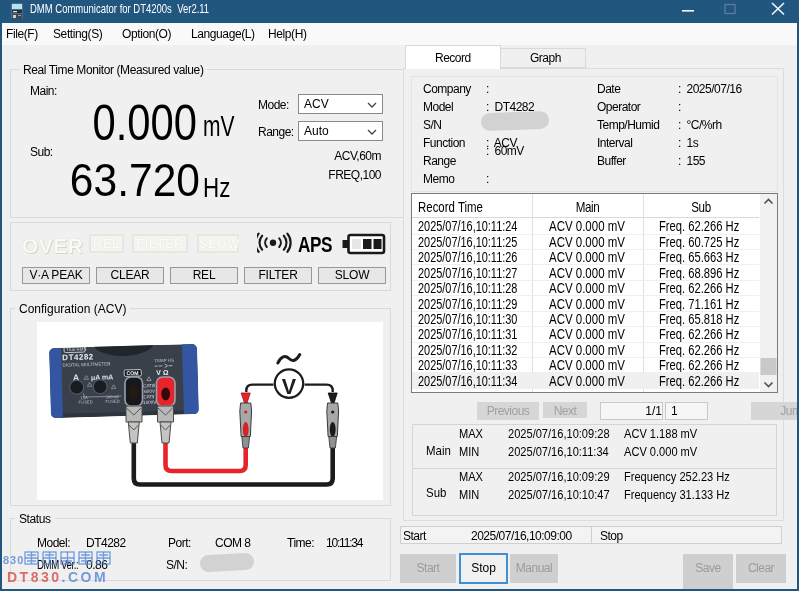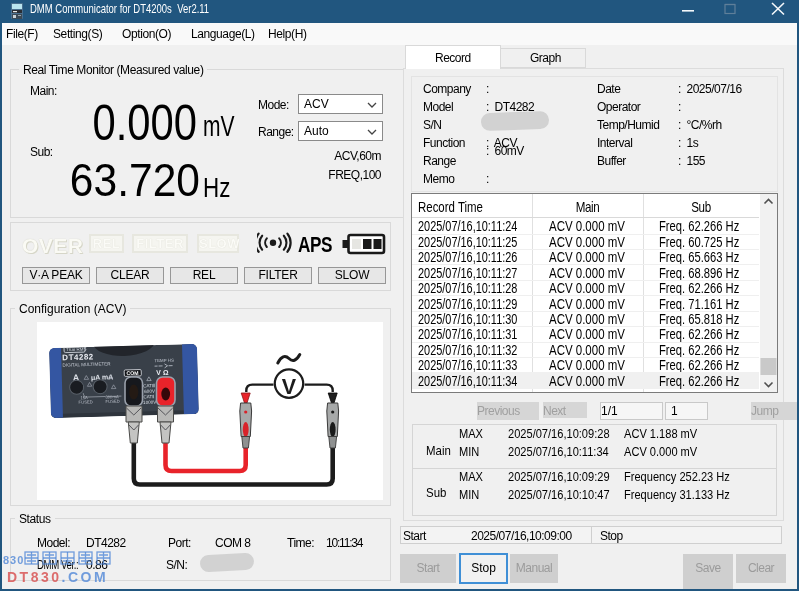--- a/index.html
+++ b/index.html
@@ -11,21 +11,21 @@
 .menubar { position:absolute; left:0; top:23px; width:799px; height:22px; background:#f9f9f9; }
 .menubar span { position:absolute; top:4px; font-size:12px; letter-spacing:-0.4px; }
 .gb { position:absolute; border:1px solid #d9d9d9; }
 .gb > b { position:absolute; top:-7px; left:8px; background:#f0f0f0; padding:0 4px; font-weight:normal; font-size:12px; letter-spacing:-0.4px; white-space:pre; }
 .lbl { position:absolute; white-space:pre; letter-spacing:-0.5px; }
 .combo { position:absolute; width:85px; height:20px; background:#fff; border:1px solid #8a8a8a; font-size:12px; line-height:18px; padding-left:5px; }
 .combo svg { position:absolute; right:5px; top:7px; }
 .ind-box { position:absolute; height:19px; border:2px solid #e7e7df; background:#f5f5f0; color:#fbfbf7; text-shadow:0 0 1px #d4d4c8; font-weight:bold; font-size:13px; text-align:center; line-height:15px; letter-spacing:0.5px; }
 .btn { position:absolute; width:68px; height:17px; background:#e7e7e7; border:1px solid #979797; font-size:12px; text-align:center; line-height:15px; letter-spacing:-0.2px; }
 .dbtn { position:absolute; background:#cfcfcf; color:#9b9b9b; font-size:12px; text-align:center; letter-spacing:-0.5px; }
-.nbtn { position:absolute; background:#d6d6d6; color:#a0a0a0; font-size:12px; letter-spacing:-0.5px; }
+.nbtn { position:absolute; background:#d6d6d6; color:#a0a0a0; font-size:12px; text-align:center; letter-spacing:-0.5px; }
 .sm { position:absolute; white-space:pre; font-size:13.5px; transform:scaleX(0.82); transform-origin:left top; }
 .tbl-row { position:absolute; white-space:pre; font-size:14px; line-height:15px; }
 .watermark { position:absolute; z-index:50; }
 </style>
 </head>
 <body>
 <div class="abs" style="left:0;top:23px;width:2px;height:568px;background:#21567f;z-index:60"></div>
 <div class="abs" style="left:797px;top:23px;width:2px;height:568px;background:#21567f;z-index:60"></div>
 <div class="abs" style="left:0;top:589px;width:799px;height:2px;background:#21567f;z-index:60"></div>
 
@@ -307,21 +307,21 @@
 
 <div class="abs" style="left:760px;top:194px;width:17px;height:198px;background:#f1f1f1"></div>
 <svg class="abs" style="left:760px;top:194px" width="17" height="198" viewBox="0 0 17 198">
   <path d="M4.5 9.5 L8.5 5.5 L12.5 9.5" fill="none" stroke="#505050" stroke-width="1.6"></path>
   <rect x="0.5" y="164" width="16" height="17" fill="#c9c9c9"></rect>
   <path d="M4.5 188.5 L8.5 192.5 L12.5 188.5" fill="none" stroke="#505050" stroke-width="1.6"></path>
 </svg>
 
 <div class="nbtn" style="left:477px;top:402px;width:62px;height:18px;line-height:18px">Previous</div>
 <div class="nbtn" style="left:543px;top:402px;width:44px;height:16px;line-height:18px">Next</div>
-<div class="abs" style="left:600px;top:402px;width:63px;height:18px;background:#f6f6f6;border:1px solid #c9c9c9;text-align:left;line-height:16px">1/1</div>
+<div class="abs" style="left:600px;top:402px;width:63px;height:18px;background:#f6f6f6;border:1px solid #c9c9c9;text-align:right;line-height:16px">1/1</div>
 <div class="abs" style="left:665px;top:402px;width:43px;height:18px;background:#f6f6f6;border:1px solid #c9c9c9;line-height:16px;padding-left:5px">1</div>
 <div class="nbtn" style="left:751px;top:402px;width:86px;height:18px;line-height:18px">Jump</div>
 
 <div class="abs" style="left:412px;top:424px;width:365px;height:92px;border:1px solid #d5d5d5"></div>
 <div class="abs" style="left:412px;top:468px;width:365px;height:1px;background:#d5d5d5"></div>
 <span class="sm" style="left:426px;top:442.5px;font-size:13px;transform:scaleX(0.88)">Main</span>
 <span class="sm" style="left:459px;top:426px">MAX</span>
 <span class="sm" style="left:508px;top:426px">2025/07/16,10:09:28</span>
 <span class="sm" style="left:624px;top:426px">ACV 1.188 mV</span>
 <span class="sm" style="left:459px;top:444px">MIN</span>

